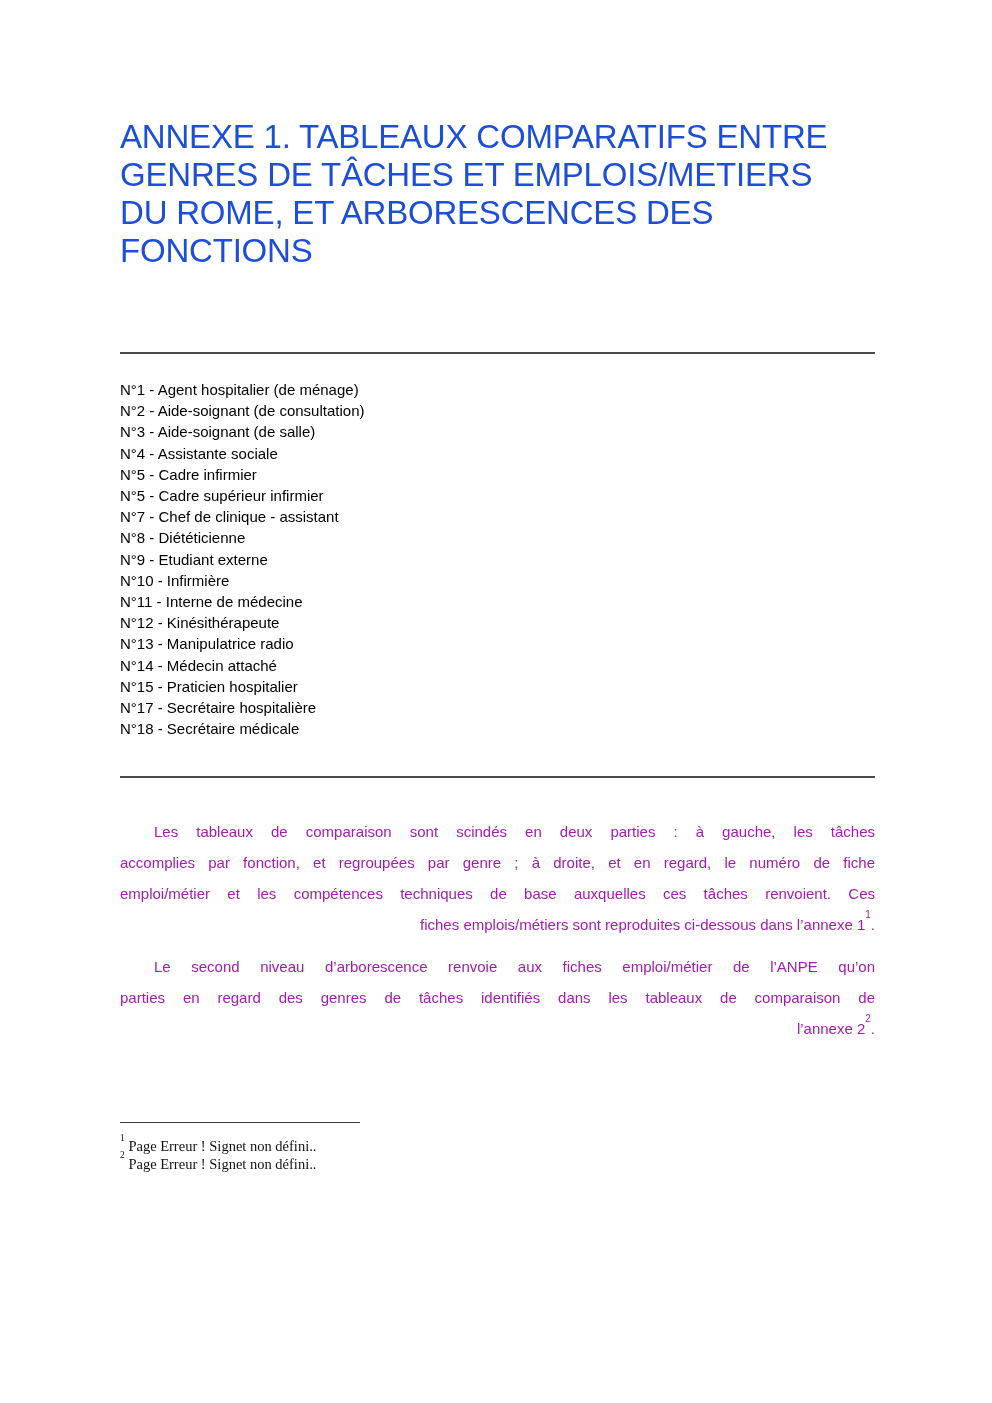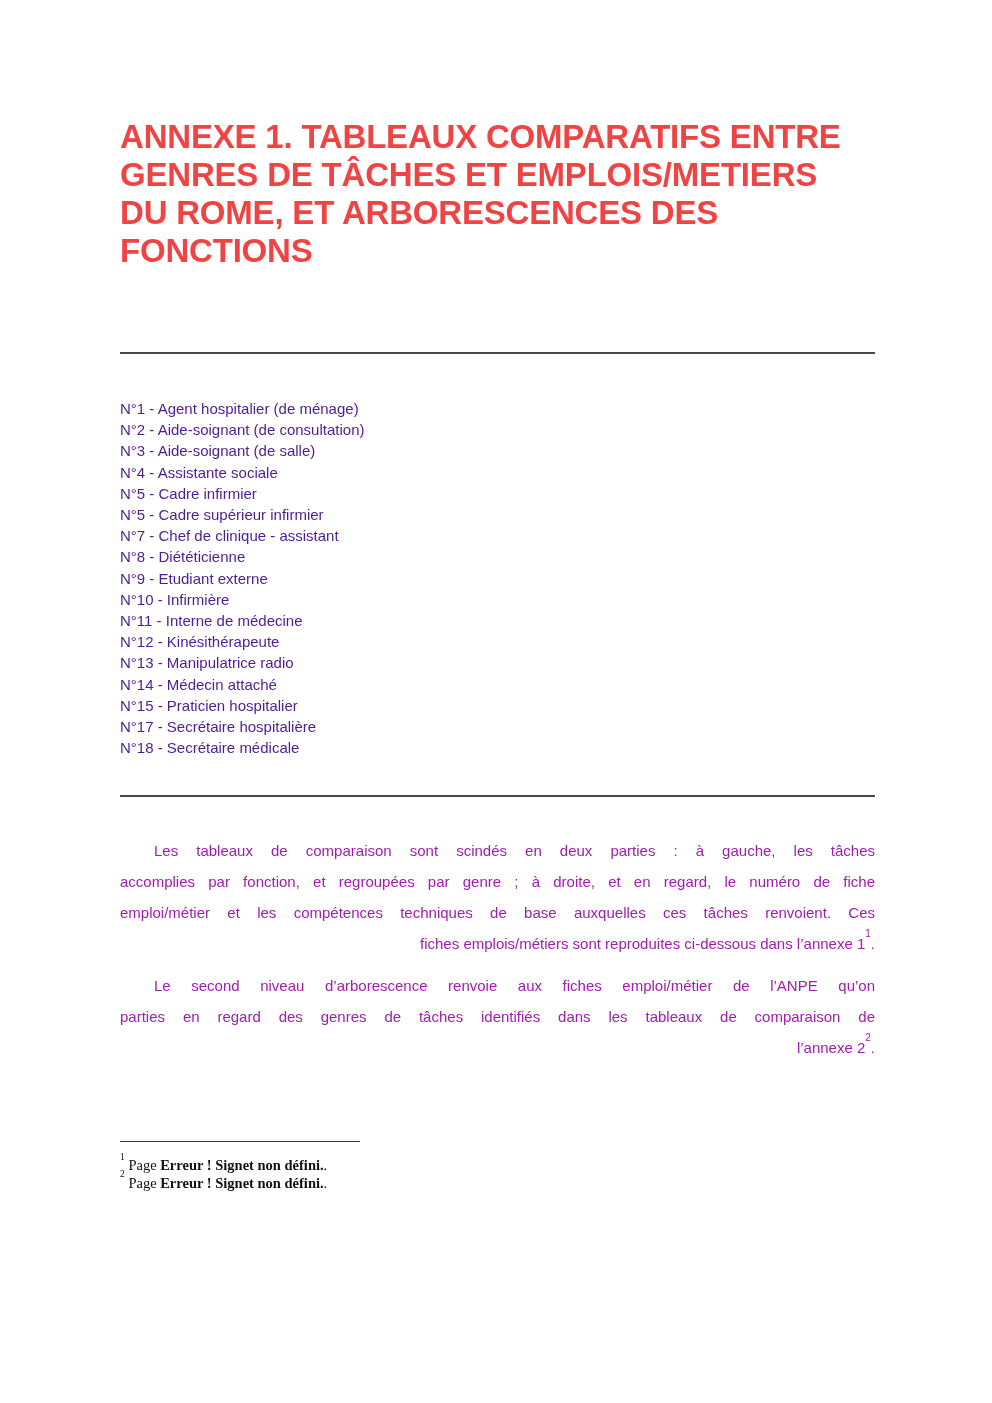--- a/index.html
+++ b/index.html
@@ -16,37 +16,37 @@
     position: absolute;
     left: 120px;
     top: 0;
     width: 755px;
     height: 1403px;
   }
   .doc-title {
     margin-top: 118px;
     font-size: 33px;
     line-height: 38px;
-    font-weight: 700;
-    color: #ef4444;
+    font-weight: 400;
+    color: #1d4ed8;
     letter-spacing: -0.2px;
   }
   .rule {
     margin-top: 82px;
     border-top: 2px solid #4a4a4a;
     height: 0;
     width: 100%;
   }
   .rule.rule-2 { margin-top: 37px; }
   .function-list {
-    margin-top: 44px;
+    margin-top: 25px;
     font-size: 15px;
     line-height: 21.2px;
     list-style: none;
-    color: #4c1d95;
+    color: #000000;
   }
   .para {
     font-size: 15px;
     line-height: 30.7px;
     color: #a21caf;
   }
   .para-1 { margin-top: 39px; }
   .para-2 { margin-top: 13px; }
   .para-3 { margin-top: 12px; }
   .pline { text-align: right; }
@@ -64,21 +64,21 @@
     width: 240px;
     height: 0;
   }
   .footnotes {
     margin-top: 15px;
     font-family: "Liberation Serif", serif;
     font-size: 14.5px;
     line-height: 17.5px;
     color: #111111;
   }
-  .footnote b { font-weight: 700; }
+  .footnote b { font-weight: 400; }
   sup.fnmark {
     font-size: 9.5px;
     line-height: 0;
     position: relative;
     top: -5px;
   }
 </style>
 </head>
 <body>
 

